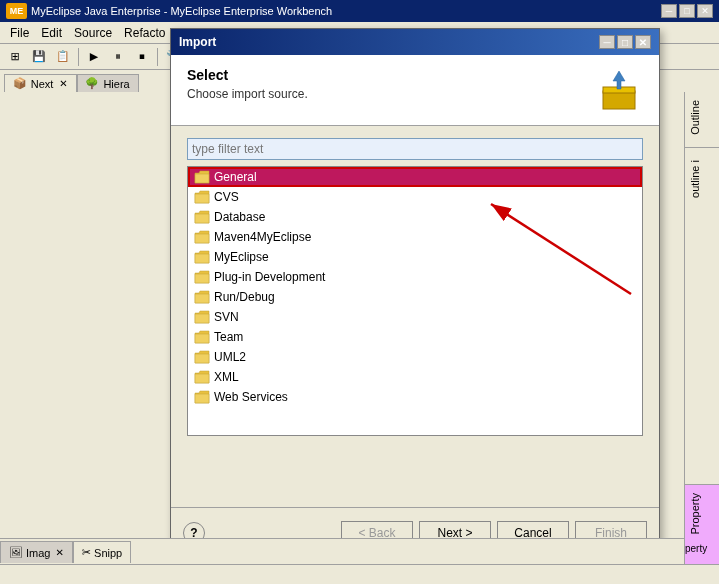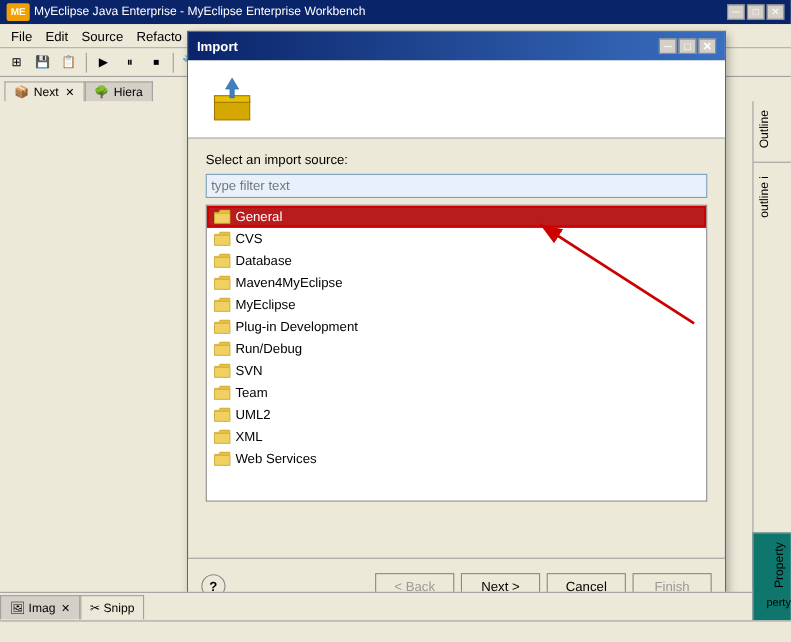--- a/index.html
+++ b/index.html
@@ -197,21 +197,21 @@
     }
 
     .tree-item {
       display: flex;
       align-items: center;
       padding: 2px 6px;
       cursor: pointer;
       height: 20px;
     }
     .tree-item.selected {
-      background: #b91c1c;
+      background: #be185d;
       color: white;
     }
     .tree-item.selected .item-label { color: white; }
     .tree-item.highlighted {
       outline: 2px solid #cc0000;
       outline-offset: -2px;
     }
 
     .folder-icon {
       width: 16px;
@@ -373,34 +373,37 @@
     <div class="dialog-title-bar">
       <span class="dialog-title-text">Import</span>
       <div class="dialog-title-controls">
         <div class="dialog-btn">─</div>
         <div class="dialog-btn">□</div>
         <div class="dialog-btn">✕</div>
       </div>
     </div>
 
     <div class="dialog-header">
+      <div class="dialog-header-text">
+        <div class="dialog-header-title">Select</div>
+        <div class="dialog-header-subtitle">Choose import source.</div>
+      </div>
 
       <div class="dialog-header-icon">
         <svg width="48" height="48" viewBox="0 0 48 48">
 
           <rect x="8" y="24" width="32" height="18" fill="#d4a800" stroke="#a07800" stroke-width="1"></rect>
           <rect x="8" y="20" width="32" height="6" fill="#e8c000" stroke="#a07800" stroke-width="1"></rect>
 
           <polygon points="24,4 30,14 26,14 26,22 22,22 22,14 18,14" fill="#4080c0" stroke="#2060a0" stroke-width="0.5"></polygon>
         </svg>
       </div>
     </div>
 
     <div class="dialog-body">
-      <div class="filter-label">Select an import source:</div>
       <input class="filter-input" value="type filter text" style="color: rgb(119, 119, 119);" placeholder="type filter text">
 
       
       <div class="tree-container">
 
         <div class="tree-item selected highlighted">
           <svg class="folder-icon" viewBox="0 0 16 14">
             <path d="M1,3 L5,3 L6,1 L15,1 L15,13 L1,13 Z" fill="#e8c040" stroke="#c0a030" stroke-width="0.5"></path>
             <path d="M1,4 L15,4 L15,13 L1,13 Z" fill="#f0d060" stroke="#c0a030" stroke-width="0.5"></path>
           </svg>
@@ -532,21 +535,21 @@
       <span>🖼</span>
       <span>Imag</span>
       <span style="font-size:10px; margin-left:2px;">✕</span>
     </div>
     <div class="bottom-tab" style="background:#ece9d8;">
       <span>✂</span>
       <span>Snipp</span>
     </div>
   </div>
 
-  <div style="position:absolute; bottom:20px; right:0; width:35px; height:80px; background:#0f766e; border-left:1px solid #a0a0a0; border-top:1px solid #a0a0a0; display:flex; flex-direction:column; align-items:flex-end; font-size:10px;">
+  <div style="position:absolute; bottom:20px; right:0; width:35px; height:80px; background:#f0abfc; border-left:1px solid #a0a0a0; border-top:1px solid #a0a0a0; display:flex; flex-direction:column; align-items:flex-start; font-size:10px;">
     <div class="side-panel-label">Property</div>
     <div style="font-size:10px;">perty</div>
   </div>
 
   <div class="status-bar">
     <span> </span>
   </div>
 </div>
 
 </body></html>

